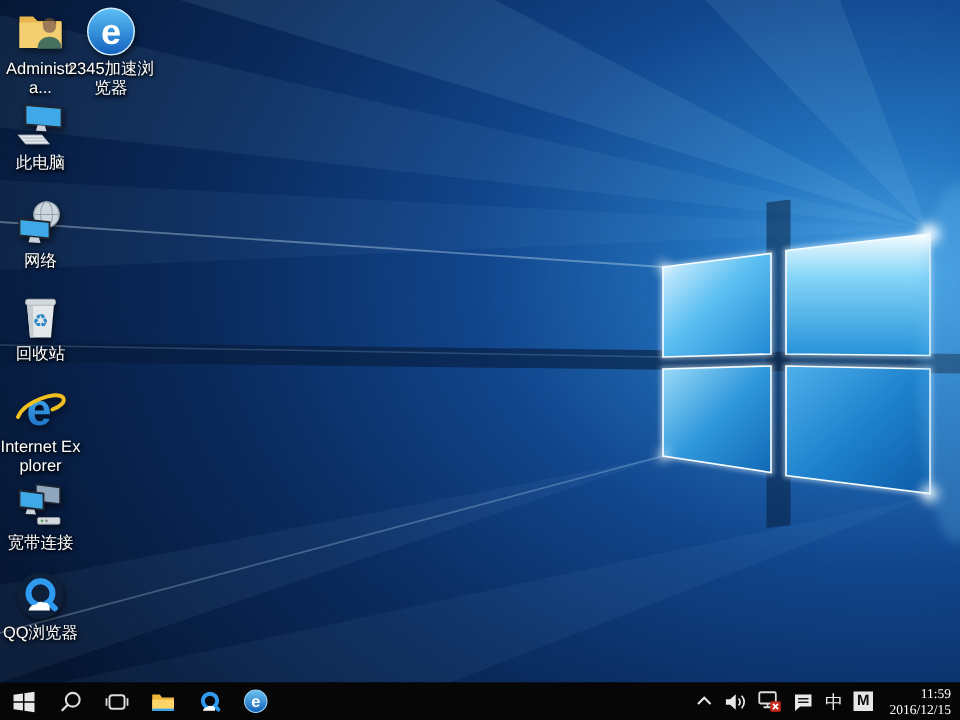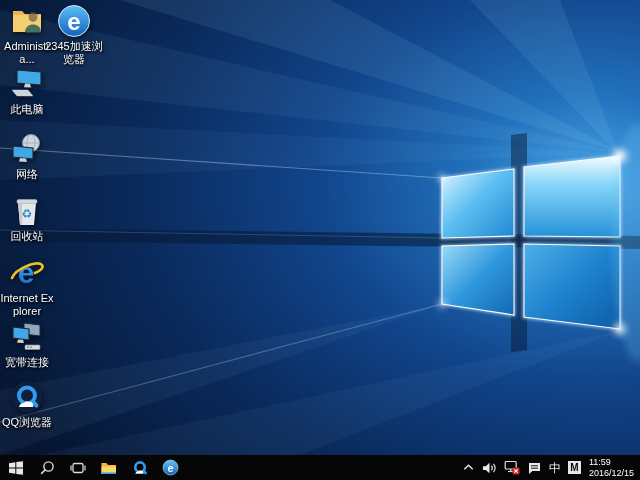--- a/index.html
+++ b/index.html
@@ -21,22 +21,22 @@
   .taskbar{position:absolute;left:0;bottom:0;width:640px;height:25px;background:#060606;
     display:flex;align-items:center;justify-content:space-between;z-index:5;}
   .tb-left{display:flex;height:100%;}
   .tb-btn{width:31px;height:100%;display:flex;align-items:center;justify-content:center;
     background:transparent;border:0;padding:0;cursor:pointer;}
   .tray{display:flex;align-items:center;height:100%;gap:7px;padding-right:3px;}
   .tray-ico{display:flex;align-items:center;justify-content:center;cursor:pointer;}
   .ime-mode{color:#ececec;font-size:12px;line-height:12px;cursor:pointer;}
   .ime-lang{width:13px;height:13px;background:#e6e6e6;color:#0a0a0a;font-weight:bold;
     font-size:10px;display:flex;align-items:center;justify-content:center;cursor:pointer;}
-  .clock{color:#fff;font-size:9px;line-height:10.5px;padding:0 3px 0 1px;
-    min-width:44px;cursor:pointer;}
+  .clock{color:#fff;font-size:9px;line-height:10.5px;text-align:right;padding:0 3px 0 1px;
+    min-width:44px;cursor:pointer;font-family:Liberation Serif, serif;}
 </style>
 </head>
 <body>
 
 <div class="desktop">
 
   <svg class="wallpaper" width="640" height="455" viewBox="0 0 640 455" preserveAspectRatio="none">
     <defs>
       <radialGradient id="bg" cx="0.93" cy="0.40" r="1.05">
         <stop offset="0" stop-color="#49a4e6"></stop>

